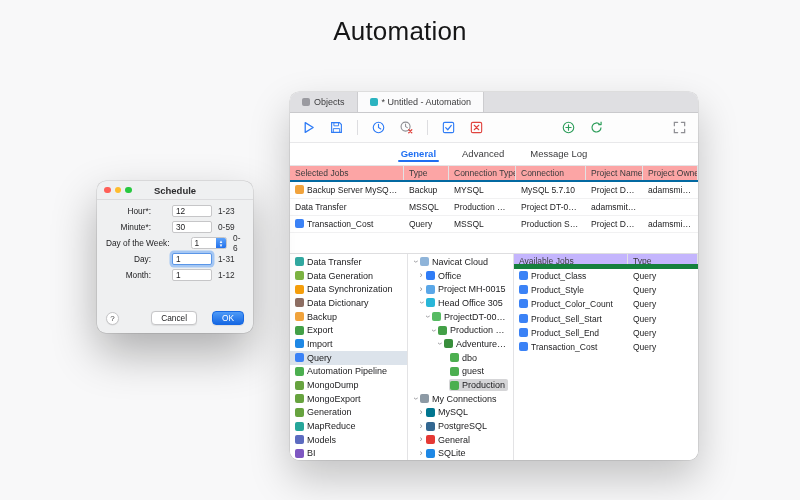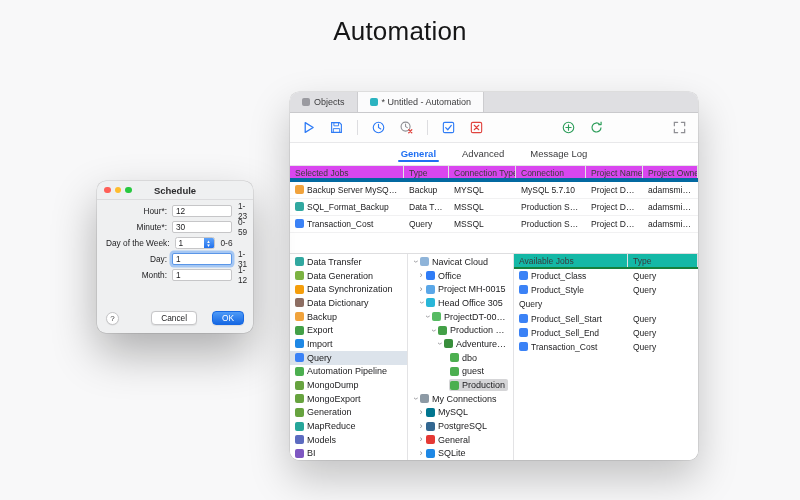--- a/index.html
+++ b/index.html
@@ -31,21 +31,21 @@
 
   .viewtabs{height:23px;flex:none;display:flex;align-items:center;justify-content:center;
             gap:8px;background:#fff;border-bottom:1px solid #e4e4e6}
   .vtab{font-size:9.5px;color:#3a3a3c;padding:4px 9px 5px;position:relative;cursor:pointer}
   .vtab.active{color:#1f6ff2;font-weight:bold}
   .vtab.active:after{content:"";position:absolute;left:6px;right:6px;bottom:2px;height:2px;
                      border-radius:2px;background:#1f6ff2}
 
   .jobs{height:87px;flex:none;display:flex;flex-direction:column;background:#fff}
   .jgrid{display:grid;grid-template-columns:114px 45px 67px 70px 57px 1fr}
-  .jhead{height:16px;flex:none;background:#d946ef;border-bottom:4px solid #0369a1}
+  .jhead{height:16px;flex:none;background:#fca5a5;border-bottom:2px solid #0369a1}
   .jhead .cell{font-size:8.5px;color:#3a3a3c;line-height:15px;padding:0 5px;
                border-right:1px solid #e2e2e4;overflow:hidden;white-space:nowrap}
   .jrow{height:17px;border-bottom:1px solid #f1f1f2}
   .jrow .cell{font-size:8.5px;line-height:16px;padding:0 5px;overflow:hidden;
               white-space:nowrap;text-overflow:ellipsis;color:#1c1c1e}
   .sq{width:9px;height:9px;border-radius:2px;display:inline-block;vertical-align:-1px;
       margin-right:3px;flex:none}
 
   .bottom{flex:1;min-height:0;display:flex;border-top:1px solid #dedee0;background:#fff}
   .p-left{width:118px;flex:none;border-right:1px solid #e3e3e5;padding-top:1px;overflow:hidden}
@@ -62,42 +62,42 @@
   .texp{width:8px;flex:none;display:inline-flex;justify-content:center;color:#86868a;
         font-size:9px;line-height:1}
   .texp.open{transform:rotate(90deg)}
   .tlabelwrap{display:flex;align-items:center;padding:1px 3px 1px 1px;border-radius:2px;
               min-width:0}
   .titem.selected .tlabelwrap{background:#d5d5d7}
   .tlabel{overflow:hidden;text-overflow:ellipsis;min-width:0}
   .tsq{width:9px;height:9px}
 
   .ajgrid{display:grid;grid-template-columns:1fr 70px}
-  .ajhead{height:15px;flex:none;background:#14b8a6;border-bottom:2px solid #15803d}
+  .ajhead{height:15px;flex:none;background:#c4b5fd;border-bottom:5px solid #15803d}
   .ajhead .cell{font-size:8.5px;color:#3a3a3c;line-height:14px;padding:0 5px;
                 border-right:1px solid #e2e2e4;overflow:hidden;white-space:nowrap}
   .ajrow{height:14.2px}
   .ajrow .cell{font-size:8.5px;line-height:14px;padding:0 5px;overflow:hidden;
                white-space:nowrap;text-overflow:ellipsis}
 
   
   .dialog{position:absolute;left:97px;top:181px;width:156px;height:152px;background:#eff0f1;
           border-radius:9px;box-shadow:0 20px 45px rgba(0,0,0,.3),0 0 0 .5px rgba(0,0,0,.16)}
   .dtitlebar{height:19px;position:relative;display:flex;align-items:center;
              justify-content:center;border-bottom:1px solid #dcdcde}
   .dlights{position:absolute;left:7px;top:0;height:100%;display:flex;align-items:center;gap:4px}
   .dot{width:6.5px;height:6.5px;border-radius:50%;display:inline-block;cursor:pointer}
   .dot.red{background:#ff5f57}.dot.yellow{background:#febc2e}.dot.green{background:#28c840}
   .dtitle{font-size:9.5px;font-weight:bold;color:#2c2c2e}
   .ddesc{padding:5px 10px 2px;font-size:8.3px;line-height:1.3;color:#1c1c1e}
   .dfields{margin-top:3px}
   .drow{display:flex;align-items:center;height:15px;padding:0 9px;margin-bottom:1px}
-  .dlabel{flex:0 0 66px;text-align:right;padding-right:5px;font-size:8.3px;color:#1c1c1e;
+  .dlabel{flex:0 0 66px;text-align:right;padding-right:21px;font-size:8.3px;color:#1c1c1e;
           white-space:nowrap}
-  .dinput{width:60px;height:12px;background:#fff;border:1px solid #c6c6c8;border-radius:2px;
+  .dinput{width:40px;height:12px;background:#fff;border:1px solid #c6c6c8;border-radius:2px;
           font-size:8.3px;padding:0 3px;font-family:inherit;color:#1c1c1e}
   .dinput.focused{box-shadow:0 0 0 2.5px #a5c7f3;border-color:#5a96e8;outline:none}
   .dselect{width:40px;height:12px;background:#fff;border:1px solid #c6c6c8;border-radius:2.5px;
            display:flex;align-items:stretch;overflow:hidden;cursor:pointer}
   .dselect .val{flex:1;font-size:8.3px;padding:0 3px;display:flex;align-items:center}
   .dselect .step{width:10px;background:linear-gradient(#5da2fa,#2271ec);display:flex;
                  flex-direction:column;align-items:center;justify-content:center;color:#fff}
   .dselect .step i{font-style:normal;font-size:5px;line-height:4px;display:block}
   .drange{margin-left:6px;font-size:8.3px;color:#2c2c2e}
   .dfooter{position:absolute;left:9px;right:9px;bottom:8px;display:flex;align-items:center}
@@ -203,21 +203,20 @@
     <div id="jobs-rows">
         <div class="jgrid jrow">
           <div class="cell"><span class="sq" style="background: rgb(241, 163, 60);"></span><span>Backup Server MySQL 5.7.10</span></div>
           <div class="cell">Backup</div>
           <div class="cell">MYSQL</div>
           <div class="cell">MySQL 5.7.10</div>
           <div class="cell">Project DT-0052</div>
           <div class="cell">adamsmith@gm</div>
         </div>
         <div class="jgrid jrow">
-          <div class="cell"><span class="sq" style="background: rgb(49, 168, 160);"></span><span>SQL_Format_Backup</span></div>
           <div class="cell">Data Transfer</div>
           <div class="cell">MSSQL</div>
           <div class="cell">Production Server</div>
           <div class="cell">Project DT-0052</div>
           <div class="cell">adamsmith@gm</div>
         </div>
         <div class="jgrid jrow">
           <div class="cell"><span class="sq" style="background: rgb(59, 130, 246);"></span><span>Transaction_Cost</span></div>
           <div class="cell">Query</div>
           <div class="cell">MSSQL</div>
@@ -405,20 +404,21 @@
       <div id="aj-rows">
           <div class="ajgrid ajrow">
             <div class="cell"><span class="sq" style="background: rgb(59, 130, 246);"></span><span>Product_Class</span></div>
             <div class="cell">Query</div>
           </div>
           <div class="ajgrid ajrow">
             <div class="cell"><span class="sq" style="background: rgb(59, 130, 246);"></span><span>Product_Style</span></div>
             <div class="cell">Query</div>
           </div>
           <div class="ajgrid ajrow">
+            <div class="cell"><span class="sq" style="background: rgb(59, 130, 246);"></span><span>Product_Color_Count</span></div>
             <div class="cell">Query</div>
           </div>
           <div class="ajgrid ajrow">
             <div class="cell"><span class="sq" style="background: rgb(59, 130, 246);"></span><span>Product_Sell_Start</span></div>
             <div class="cell">Query</div>
           </div>
           <div class="ajgrid ajrow">
             <div class="cell"><span class="sq" style="background: rgb(59, 130, 246);"></span><span>Product_Sell_End</span></div>
             <div class="cell">Query</div>
           </div>

